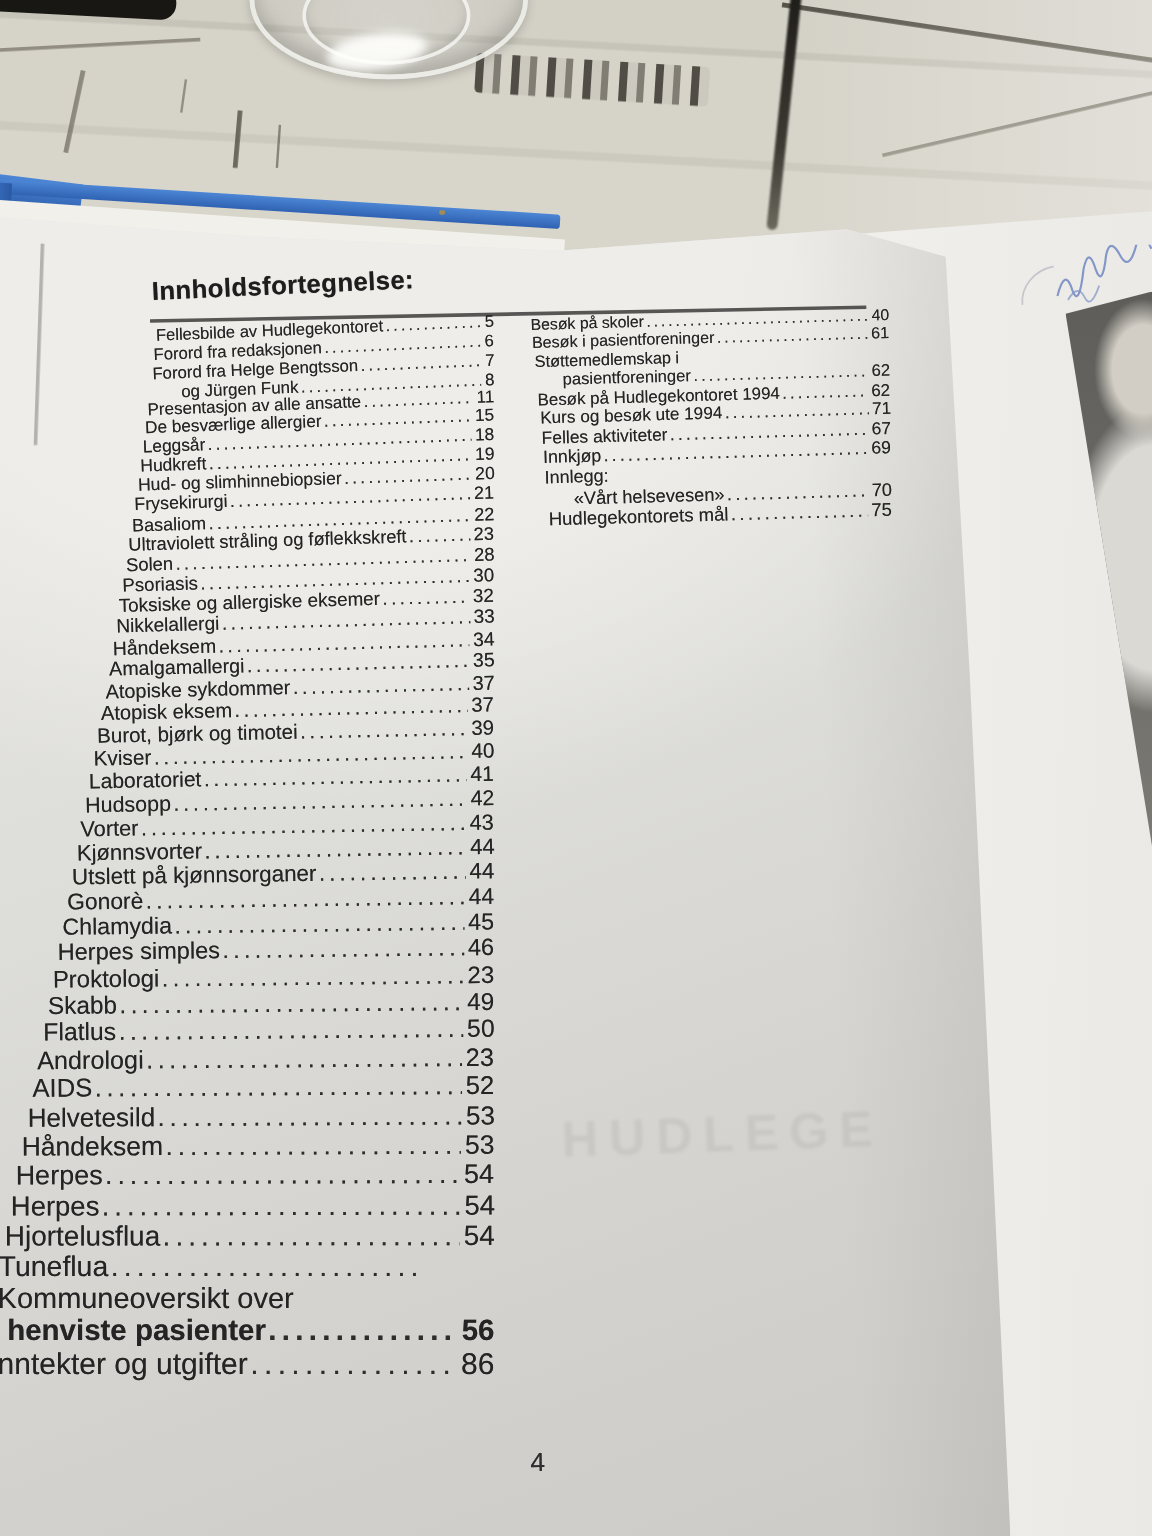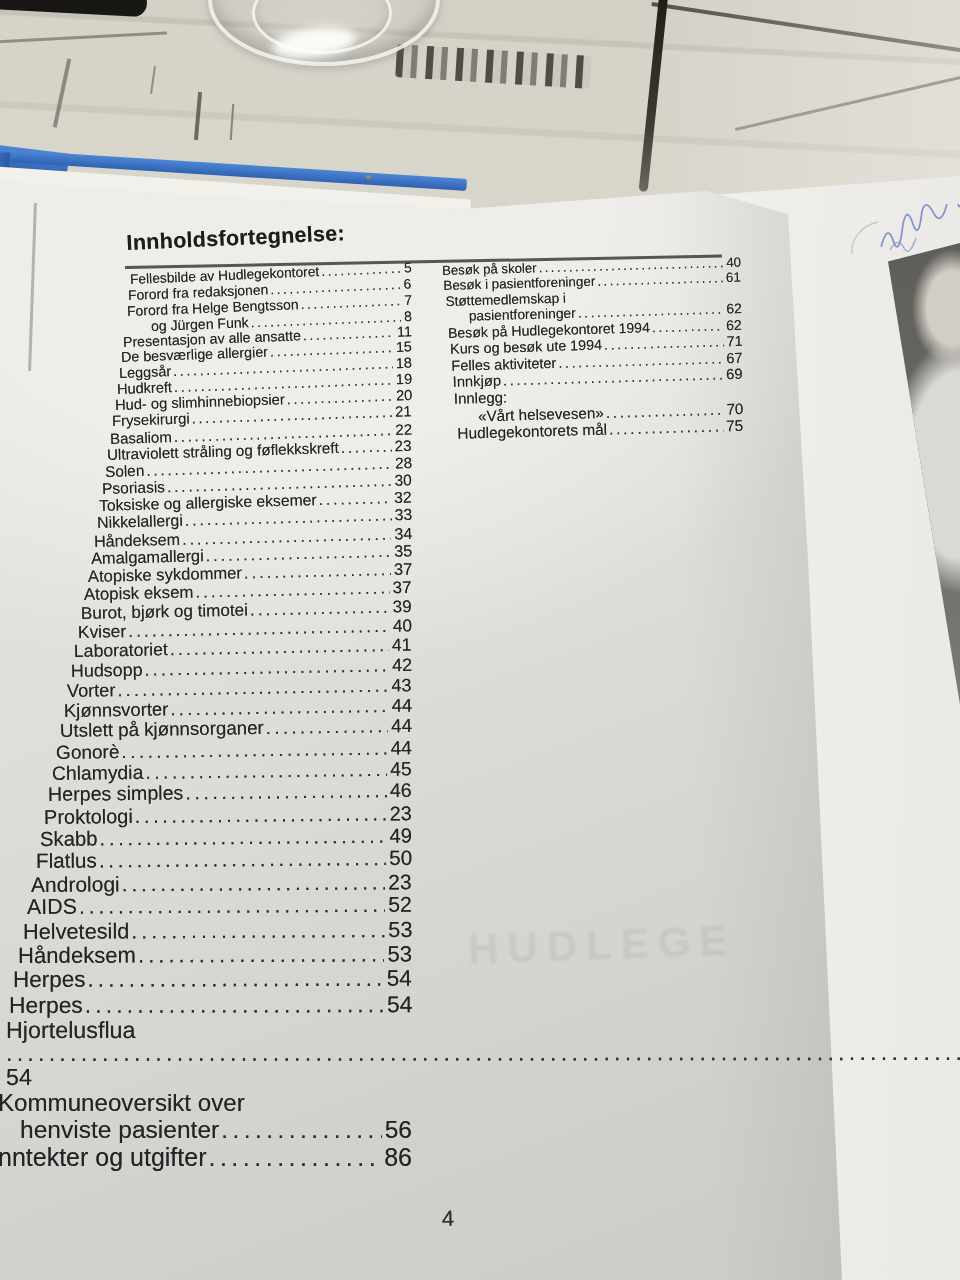--- a/index.html
+++ b/index.html
@@ -326,29 +326,33 @@
       <div class="toc-row" style="font-size: 22.5098px; margin-left: 13.302px; margin-top: 2.25098px; transform: rotate(-0.18deg);">
         <span class="lab">Herpes</span>
         <span class="dots"></span>
         <span class="num">54</span>
       </div>
       <div class="toc-row" style="font-size: 22.9048px; margin-left: 8.552px; margin-top: 2.29048px; transform: rotate(-0.12deg);">
         <span class="lab">Herpes</span>
         <span class="dots"></span>
         <span class="num">54</span>
       </div>
-      <div class="toc-row" style="font-size: 23.3082px; margin-left: 3.718px; margin-top: 2.33082px; transform: rotate(-0.06deg); flex-direction: column;">
+      <div class="toc-row" style="font-size: 23.3082px; margin-left: 3.718px; margin-top: 2.33082px; transform: rotate(-0.06deg);">
         <span class="lab">Hjortelusflua</span>
         <span class="dots"></span>
         <span class="num">54</span>
+      </div>
+      <div class="toc-row" style="font-size: 23.72px; margin-left: -1.2px; margin-top: 2.372px; transform: rotate(0deg); width: 87%;">
+        <span class="lab">Tuneflua</span>
+        <span class="dots"></span>
       </div>
       <div class="toc-row" style="font-size: 24.1402px; margin-left: -2px; margin-top: 2.41402px; transform: rotate(0deg);">
         <span class="lab">Kommuneoversikt over</span>
       </div>
-      <div class="toc-row" style="font-size: 24.5688px; margin-left: 20px; margin-top: 2.45688px; transform: rotate(0deg);">
+      <div class="toc-row" style="font-size: 24.5688px; margin-left: 6px; margin-top: 2.45688px; transform: rotate(0deg); font-weight: bold;">
         <span class="lab">henviste pasienter</span>
         <span class="dots"></span>
         <span class="num">56</span>
       </div>
       <div class="toc-row" style="font-size: 25.0058px; margin-left: -2px; margin-top: 2.50058px; transform: rotate(0deg);">
         <span class="lab">nntekter og utgifter</span>
         <span class="dots"></span>
         <span class="num">86</span>
       </div>
     </div>

